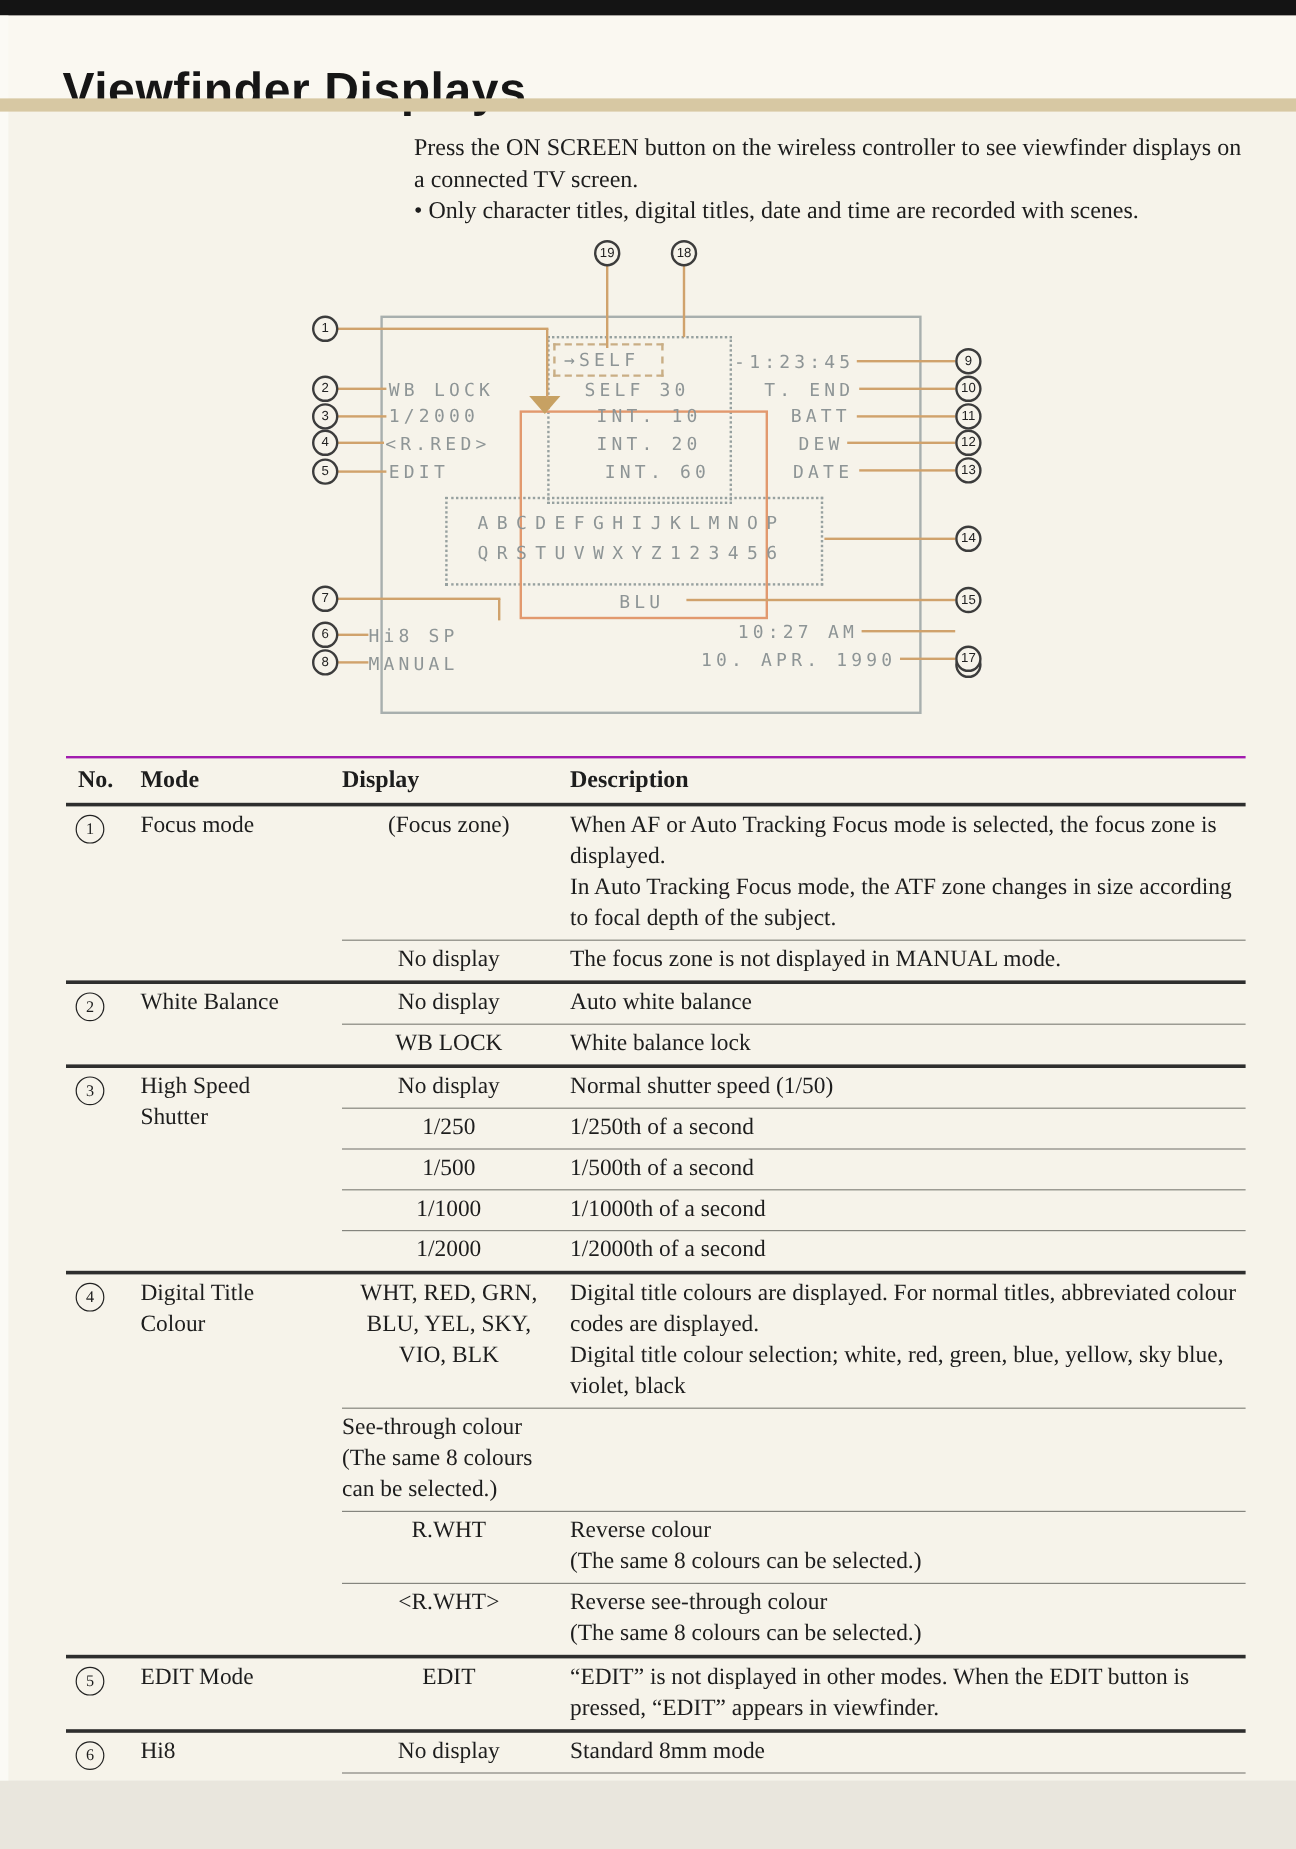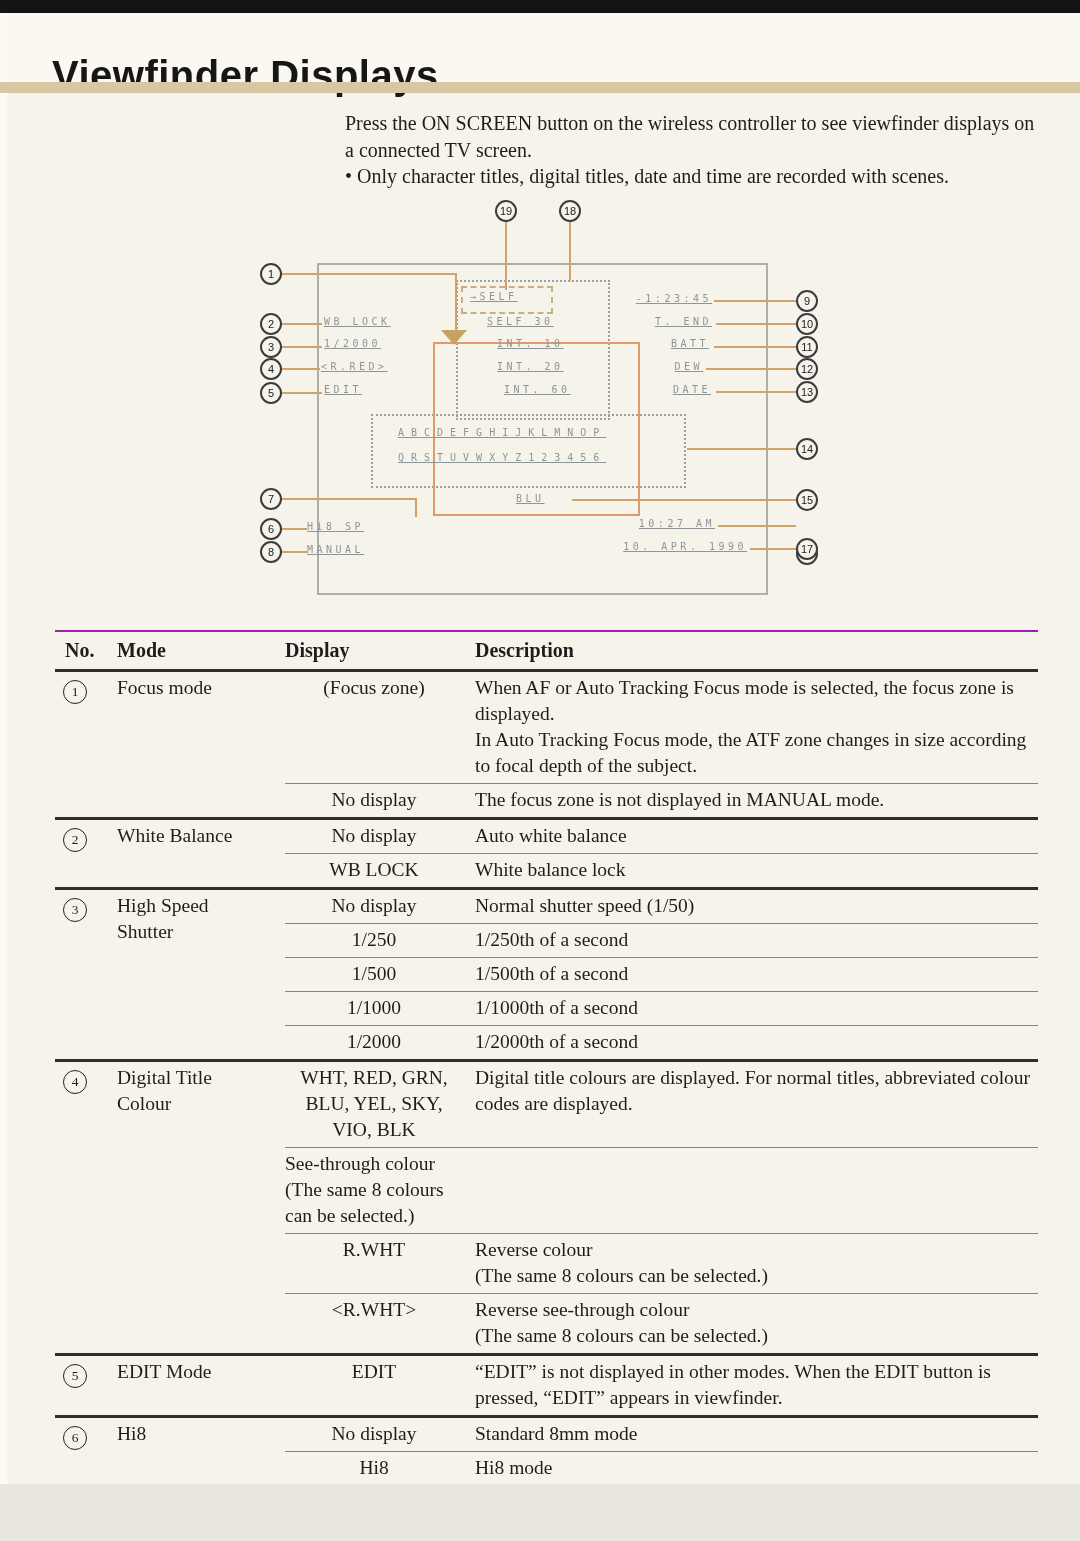--- a/index.html
+++ b/index.html
@@ -22,22 +22,22 @@
   
   .box{position:absolute;box-sizing:border-box;}
   .vfframe{border:2px solid var(--vf_frame);}
   .dotbox{border:2px dotted var(--dotted_box);}
   .dashbox{border:2px dashed var(--dashed_box);}
   .focusbox{border:2.5px solid var(--focus_box);}
   .ln{position:absolute;background:var(--callout_line);}
   .co{position:absolute;box-sizing:border-box;width:22px;height:22px;border:2px solid #3c3c3c;
       border-radius:50%;display:flex;align-items:center;justify-content:center;
       font-family:"Liberation Sans",sans-serif;font-size:11px;color:#222;background:var(--page_bg);}
-  .vf{position:absolute;font-family:"DejaVu Sans Mono",monospace;font-size:10px;
-      letter-spacing:3.5px;color:var(--vf_text);white-space:nowrap;text-decoration:underline;}
+  .vf{position:absolute;font-family:"DejaVu Sans Mono",monospace;font-size:15px;
+      letter-spacing:3.5px;color:var(--vf_text);white-space:nowrap;}
   .vf.wide{letter-spacing:7px;}
   .tri{position:absolute;width:0;height:0;border-left:13px solid transparent;
        border-right:13px solid transparent;border-top:15px solid var(--arrow);}
   
   .vtable{position:absolute;left:55px;top:630px;width:983px;
           border-top:2px solid #a21caf;border-bottom:3px solid var(--rule_heavy);
           font-size:19.5px;line-height:26px;}
   .thead{display:grid;grid-template-columns:52px 178px 190px 1fr;padding:5px 0 6px;
          font-weight:bold;font-size:20px;}
   .thead .hno,.thead .hmode{padding-left:10px;}
@@ -235,20 +235,21 @@
     </div>
 
     <div class="section">
       <div class="cell-no"><span class="circ">4</span></div>
       <div class="cell-mode">Digital Title Colour</div>
       <div class="rest">
         <div class="subrow">
           <div class="cell-display">WHT, RED, GRN, BLU, YEL, SKY, VIO, BLK</div>
           <div class="cell-desc">
             <p>Digital title colours are displayed. For normal titles, abbreviated colour codes are displayed.</p>
+            <p>Digital title colour selection; white, red, green, blue, yellow, sky blue, violet, black</p>
           </div>
         </div>
         <div class="subrow">
           <div class="cell-desc">
             <p>See-through colour</p>
             <p>(The same 8 colours can be selected.)</p>
           </div>
         </div>
         <div class="subrow">
           <div class="cell-display">R.WHT</div>

